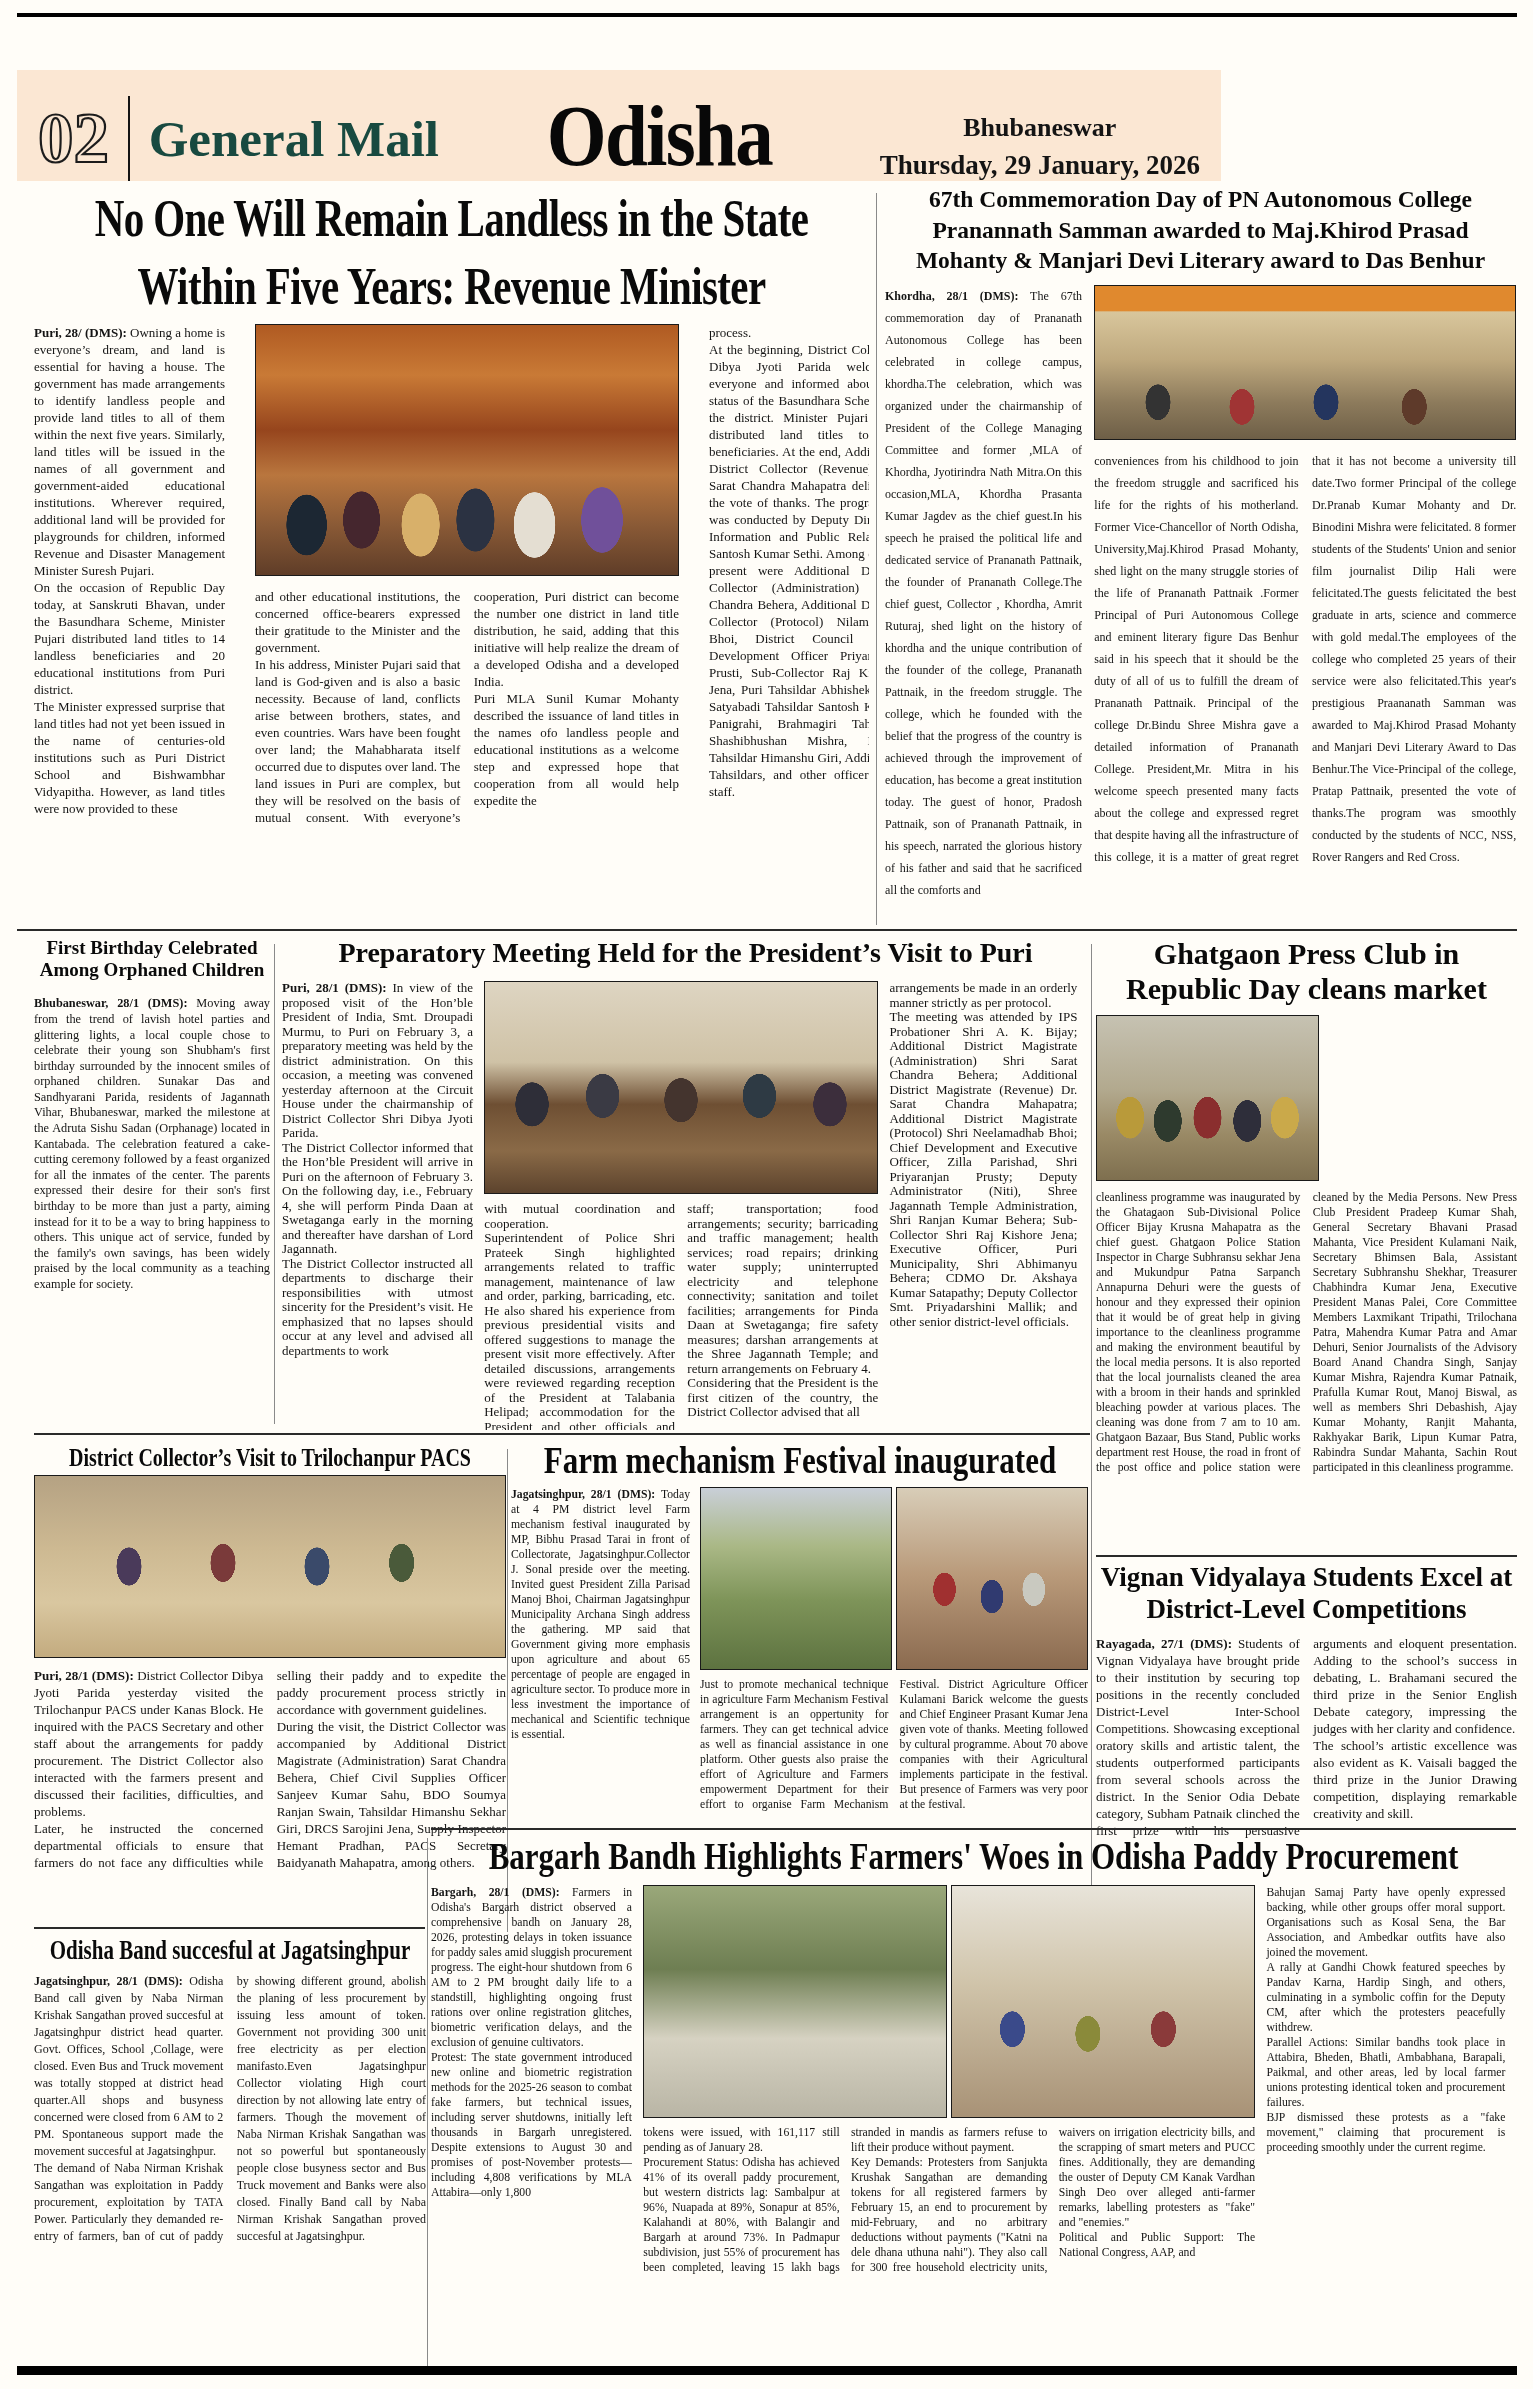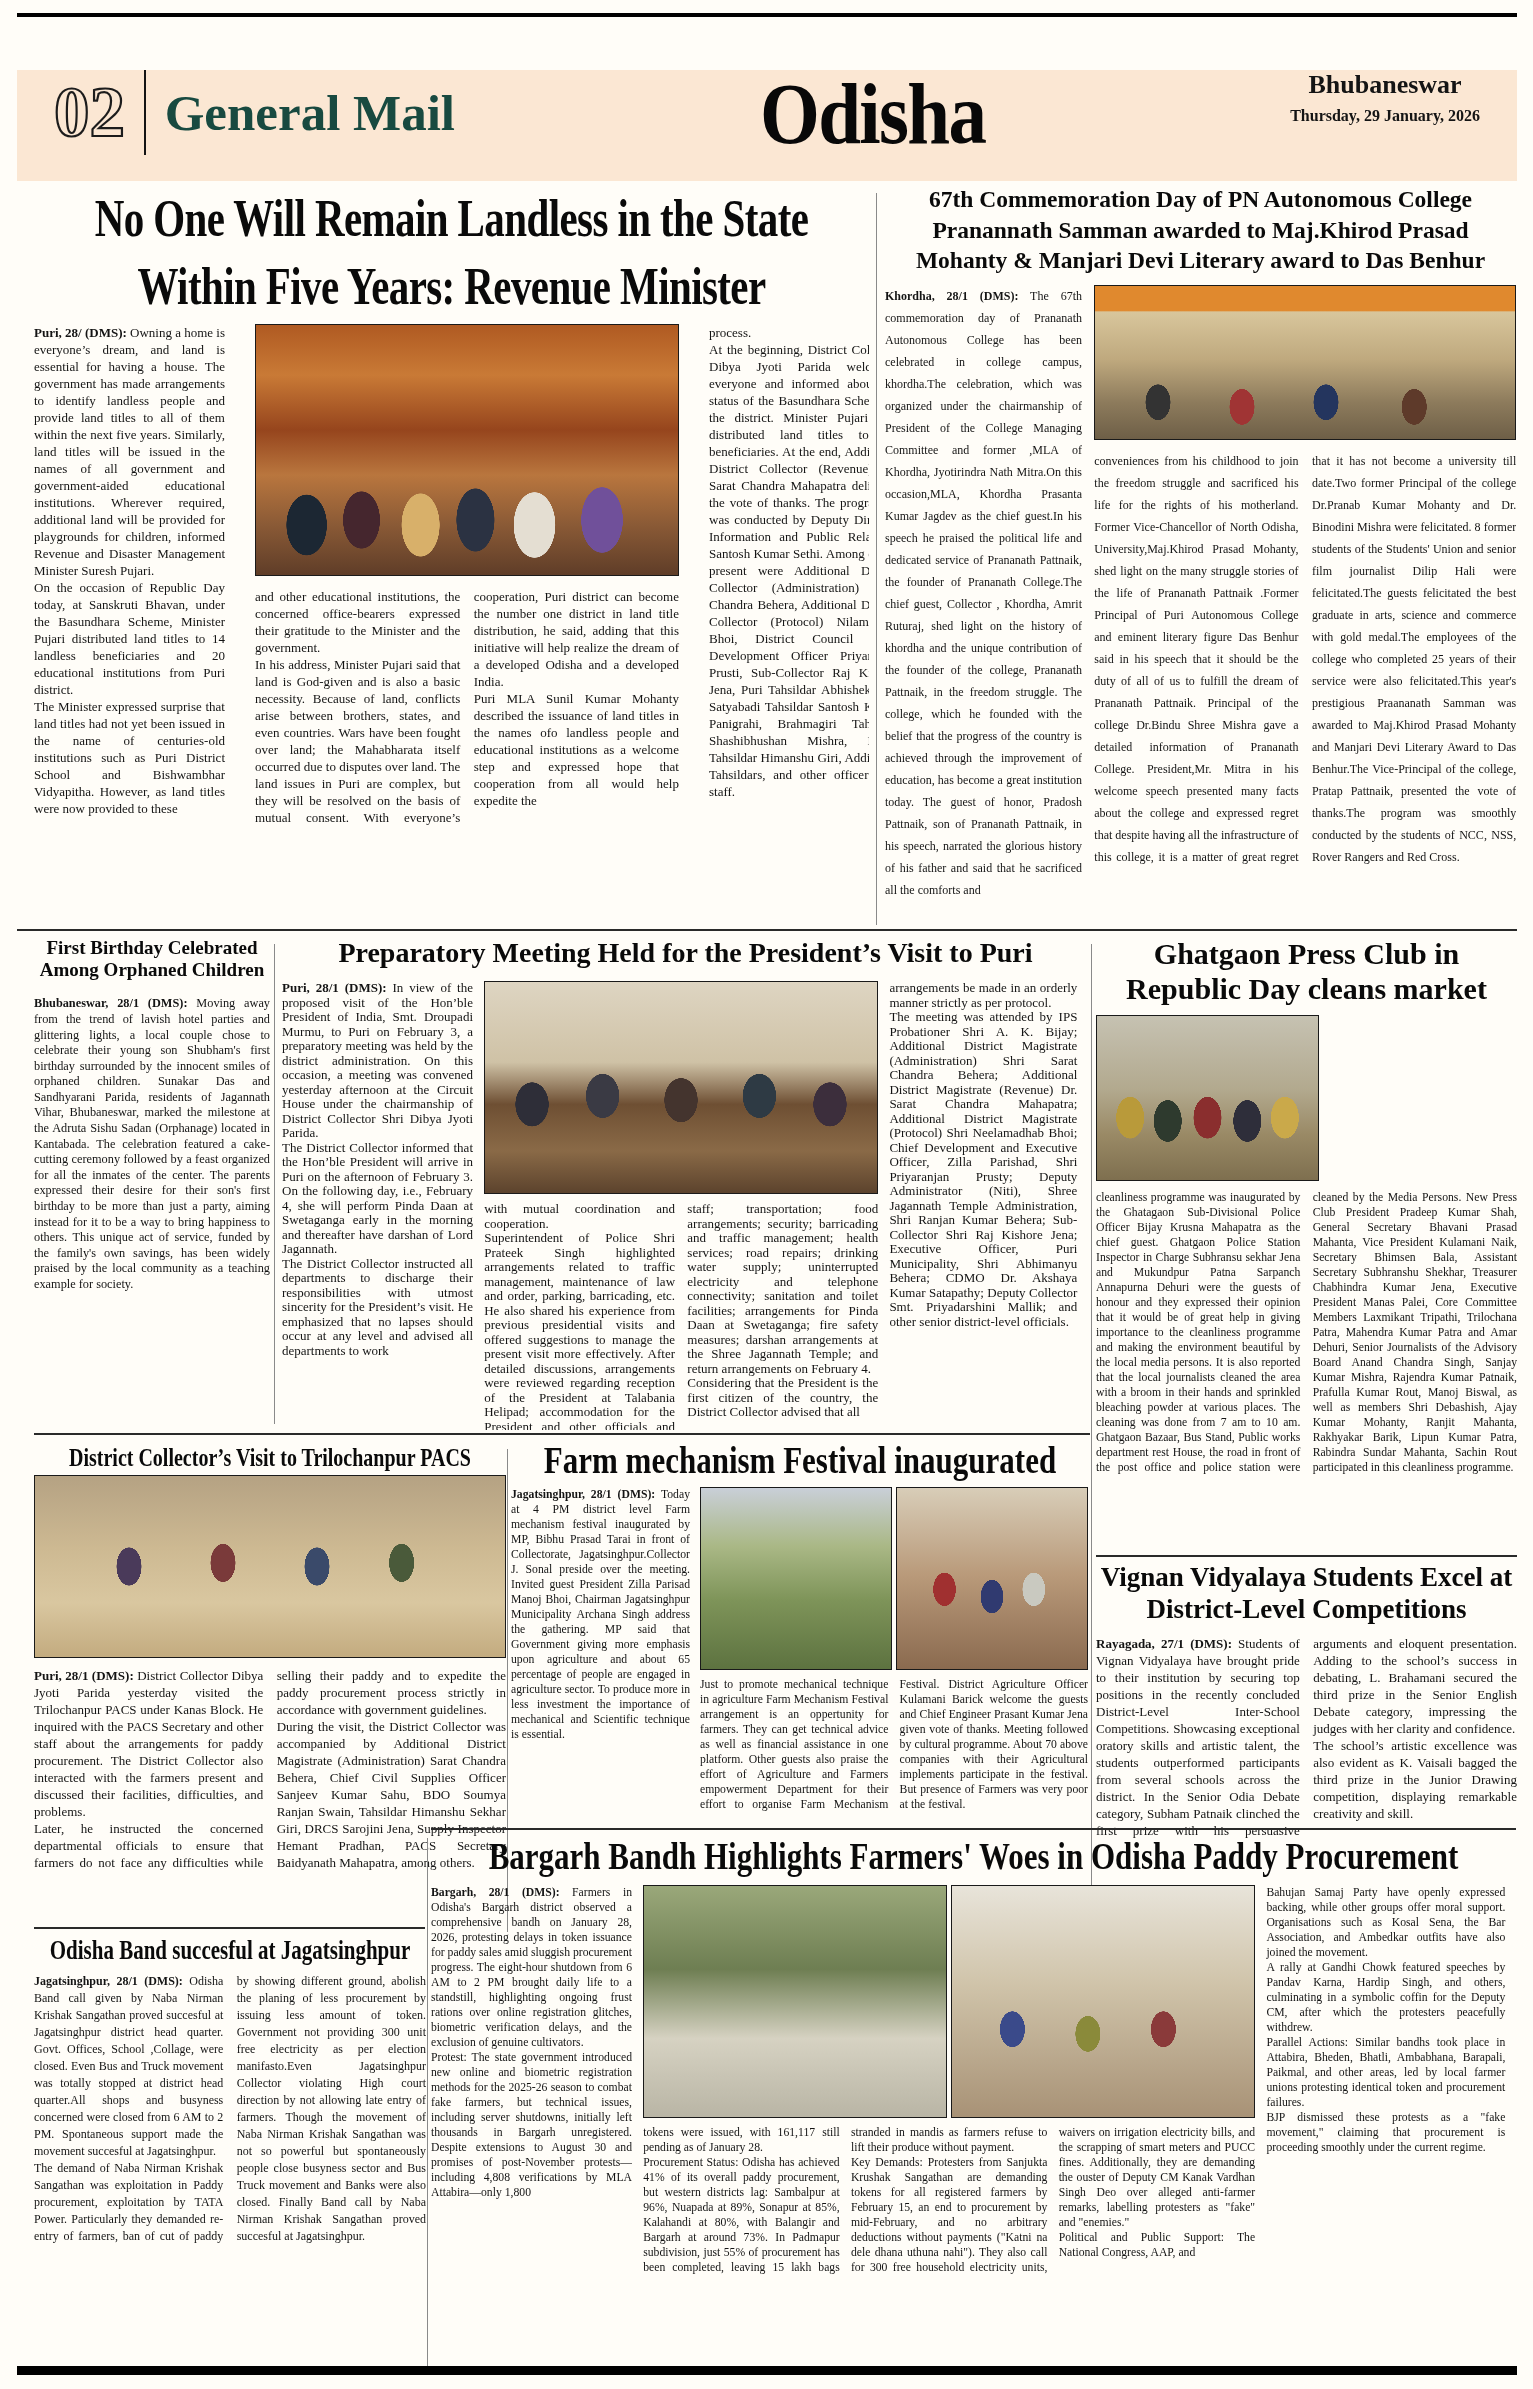--- a/index.html
+++ b/index.html
@@ -3,30 +3,30 @@
 <meta charset="utf-8">
 <style>
   html,body{margin:0;padding:0;background:#e8e8e8;}
   .page{position:relative;width:1533px;height:2389px;background:#fffdf8;margin:0 auto;
         font-family:"Liberation Serif","DejaVu Serif",serif;color:#141414;overflow:hidden;}
   .rule{position:absolute;background:#000;}
   .hrule{position:absolute;background:#2a2a2a;height:1.7px;}
   .vrule{position:absolute;background:#8a8a8a;width:1.1px;}
 
   
-  .masthead{position:absolute;left:17px;top:70px;width:1500px;height:111px;background:#fbe7d3;
-            display:flex;align-items:flex-start;justify-content:space-between;padding:0 37px;box-sizing:border-box;}
+  .masthead{position:absolute;left:17px;top:70px;width:1204px;height:111px;background:#fbe7d3;
+            display:flex;align-items:flex-end;justify-content:space-between;padding:0 21px;box-sizing:border-box;}
   .mh-left{display:flex;align-items:center;}
   .pagenum{font-size:71px;font-weight:700;line-height:1;color:#fbe7d3;-webkit-text-stroke:2.2px #1c1c1c;}
   .mh-divider{width:1.7px;height:85px;background:#141414;margin:0 19px;}
   .paper-name{font-size:51px;font-weight:700;color:#184a40;letter-spacing:0px;}
   .edition{font-size:77px;font-weight:700;color:#080808;letter-spacing:-1.7px;transform:scaleY(1.12);}
   .mh-right{text-align:center;font-weight:700;}
   .mh-right .city{font-size:26px;}
-  .mh-right .date{font-size:16px;margin-top:6.7px;}
+  .mh-right .date{font-size:27px;margin-top:6.7px;}
 
   
   .art{position:absolute;overflow:hidden;}
   .hl{font-weight:700;text-align:center;color:#0a0a0a;margin:0;}
   .tall{transform:scaleY(1.3);transform-origin:center top;}
   .body{text-align:justify;white-space:pre-line;}
   .dl{font-weight:700;}
   .row{display:flex;}
   .photo{border:1.7px solid #1a1a1a;box-sizing:border-box;}
   .cols2{column-count:2;}

